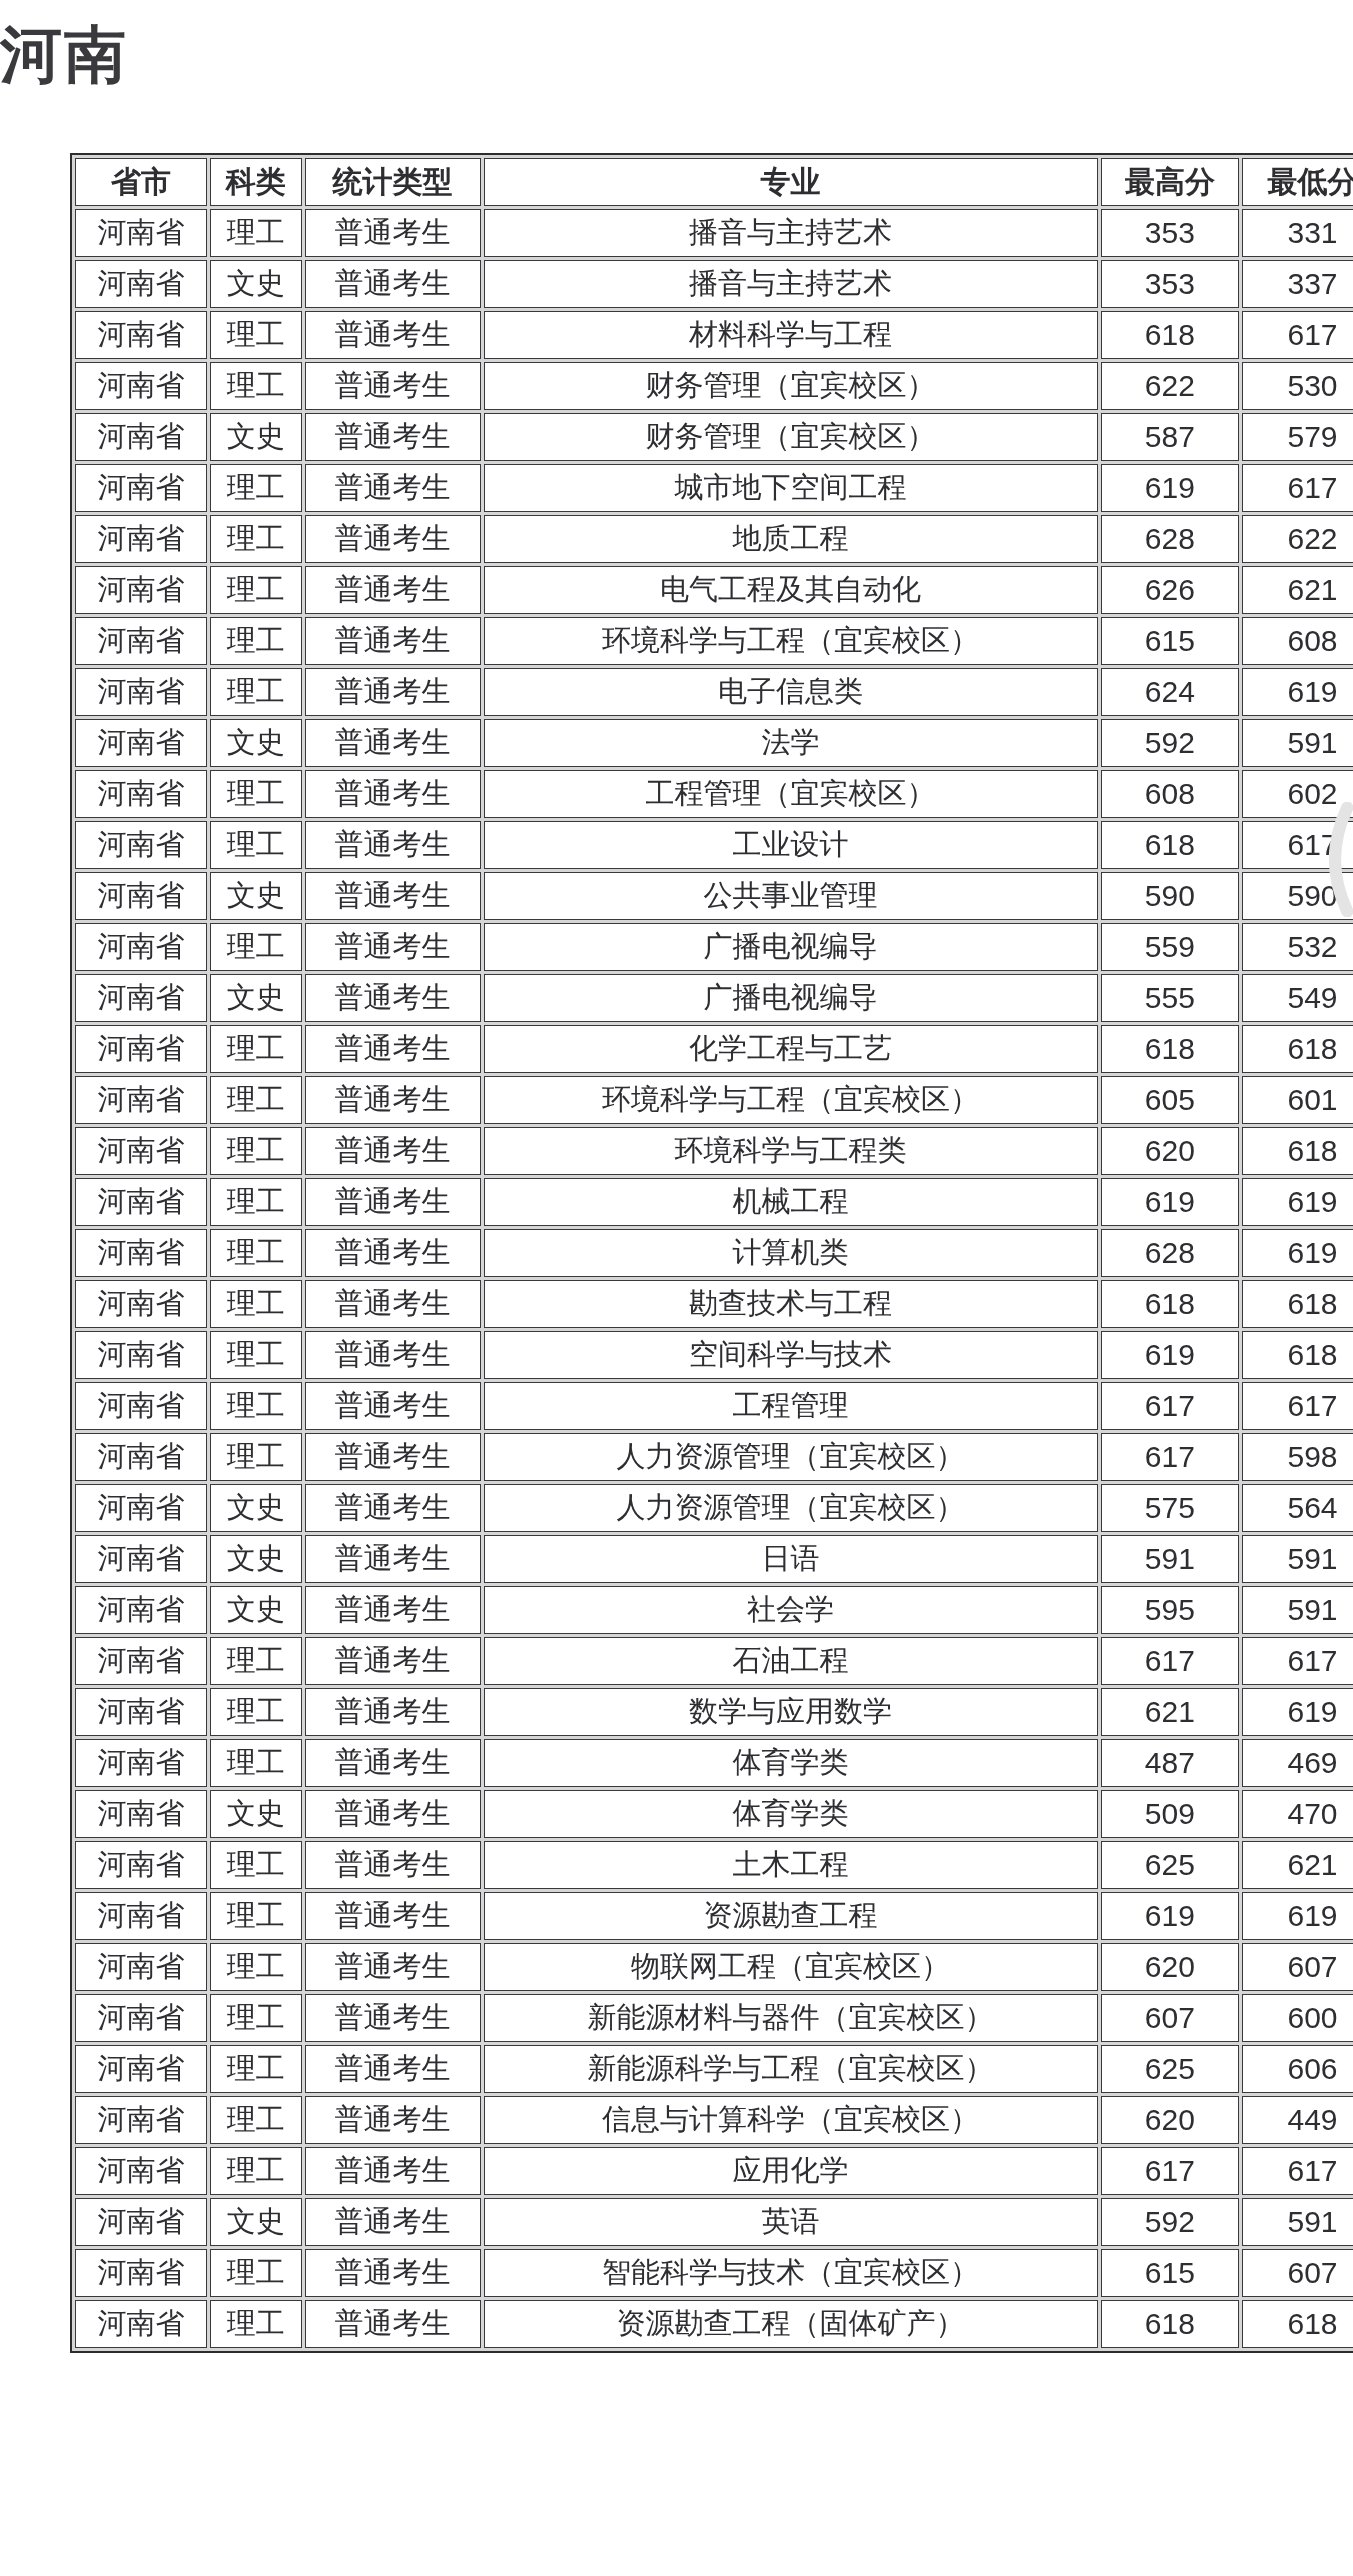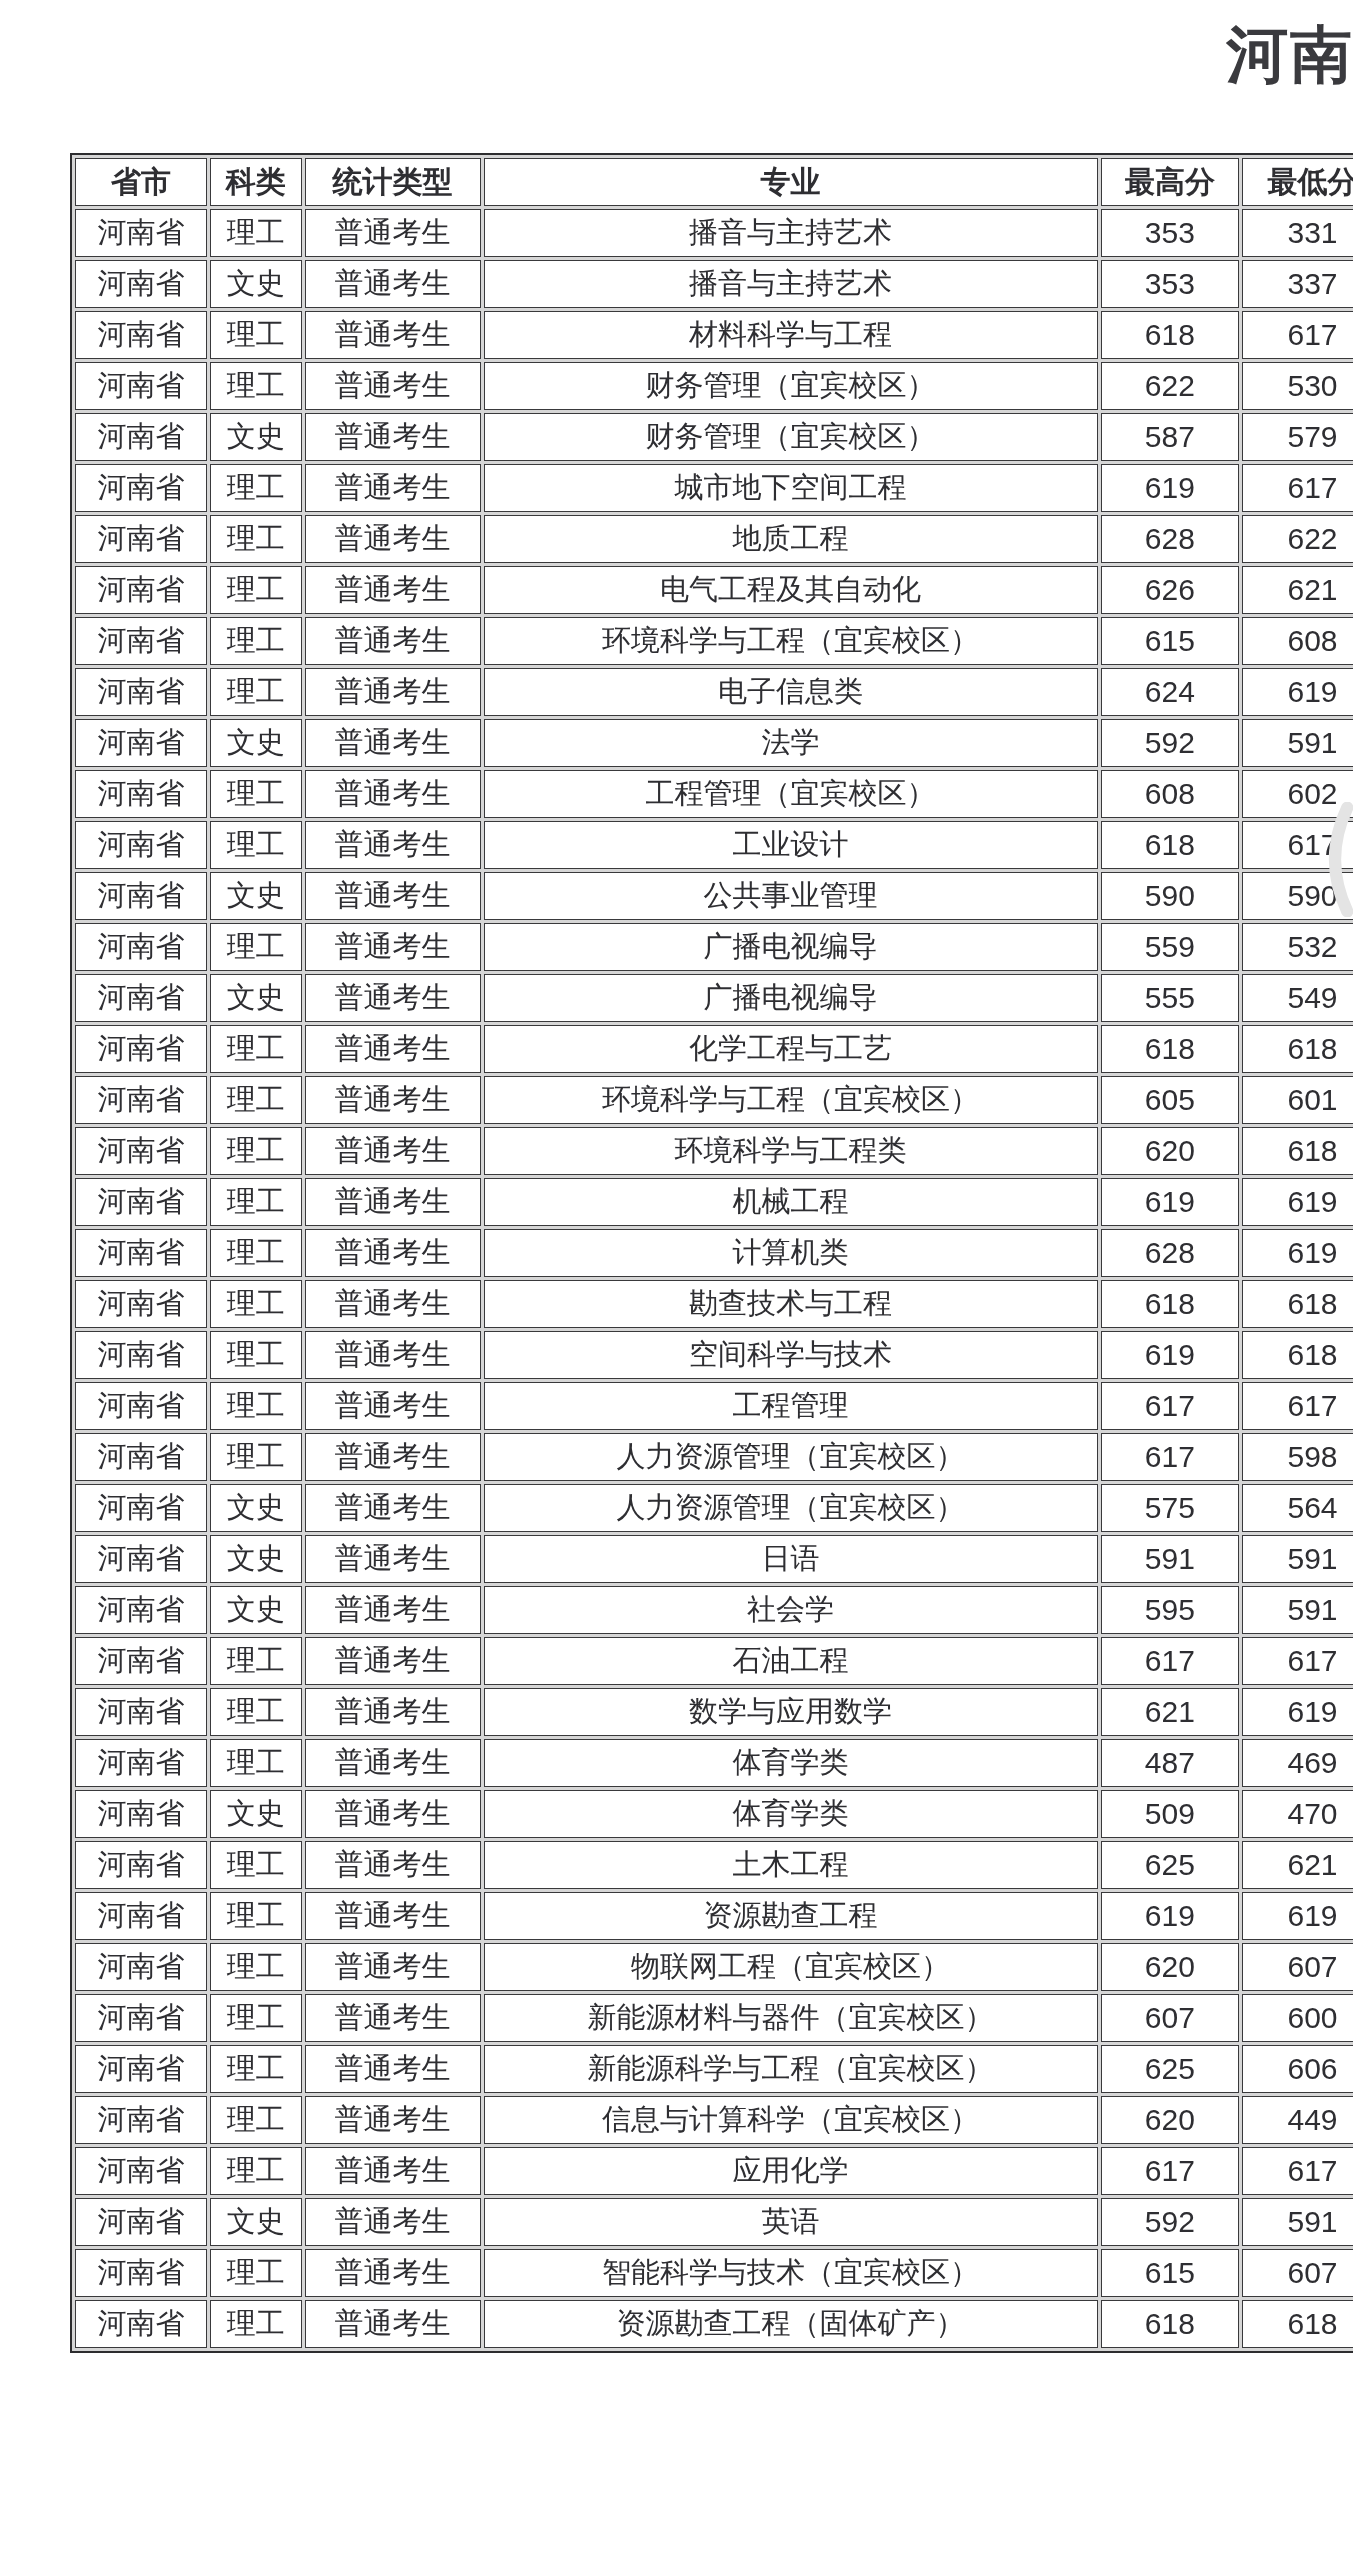--- a/index.html
+++ b/index.html
@@ -11,21 +11,21 @@
   }
   *{margin:0;padding:0;box-sizing:border-box;}
   html,body{background:#ffffff;}
   body{
     width:1354px;height:2576px;position:relative;overflow:hidden;
     font-family:"Liberation Sans","DejaVu Sans",sans-serif;
     color:var(--text);
   }
   .page-title{
     position:absolute;top:13px;left:0;width:1354px;
-    text-align:right;font-size:62px;font-weight:bold;
+    text-align:left;font-size:62px;font-weight:bold;
     color:#3a3a3e;letter-spacing:1.9px;
   }
   .table-wrap{
     position:absolute;top:153px;left:70px;width:1318px;
   }
   table{
     width:100%;table-layout:fixed;
     border-collapse:separate;border-spacing:3.8px;
     background:var(--gap);
     border:2.8px solid var(--outer-border);

